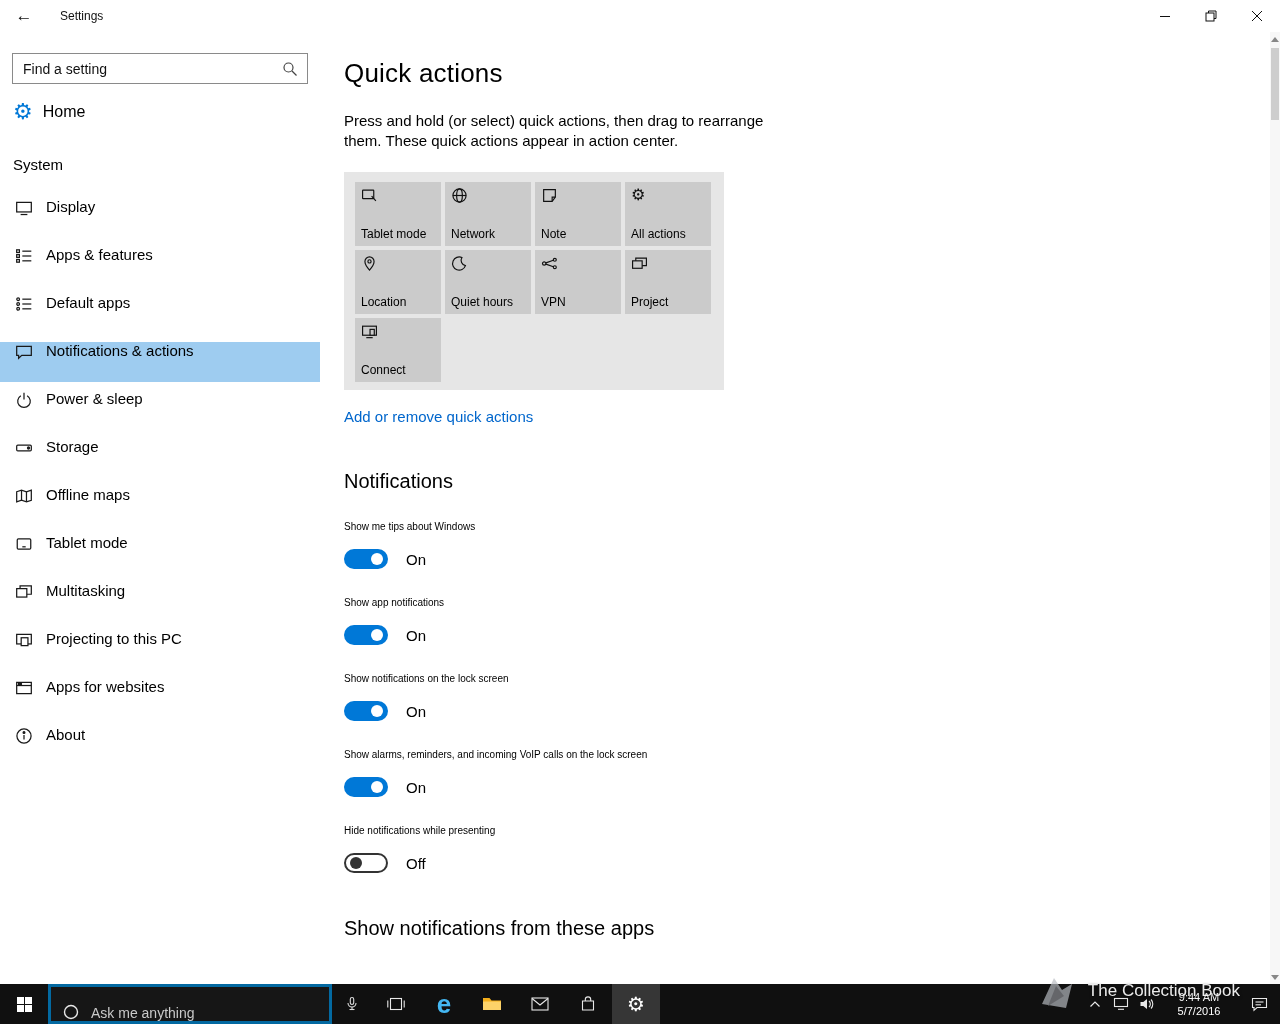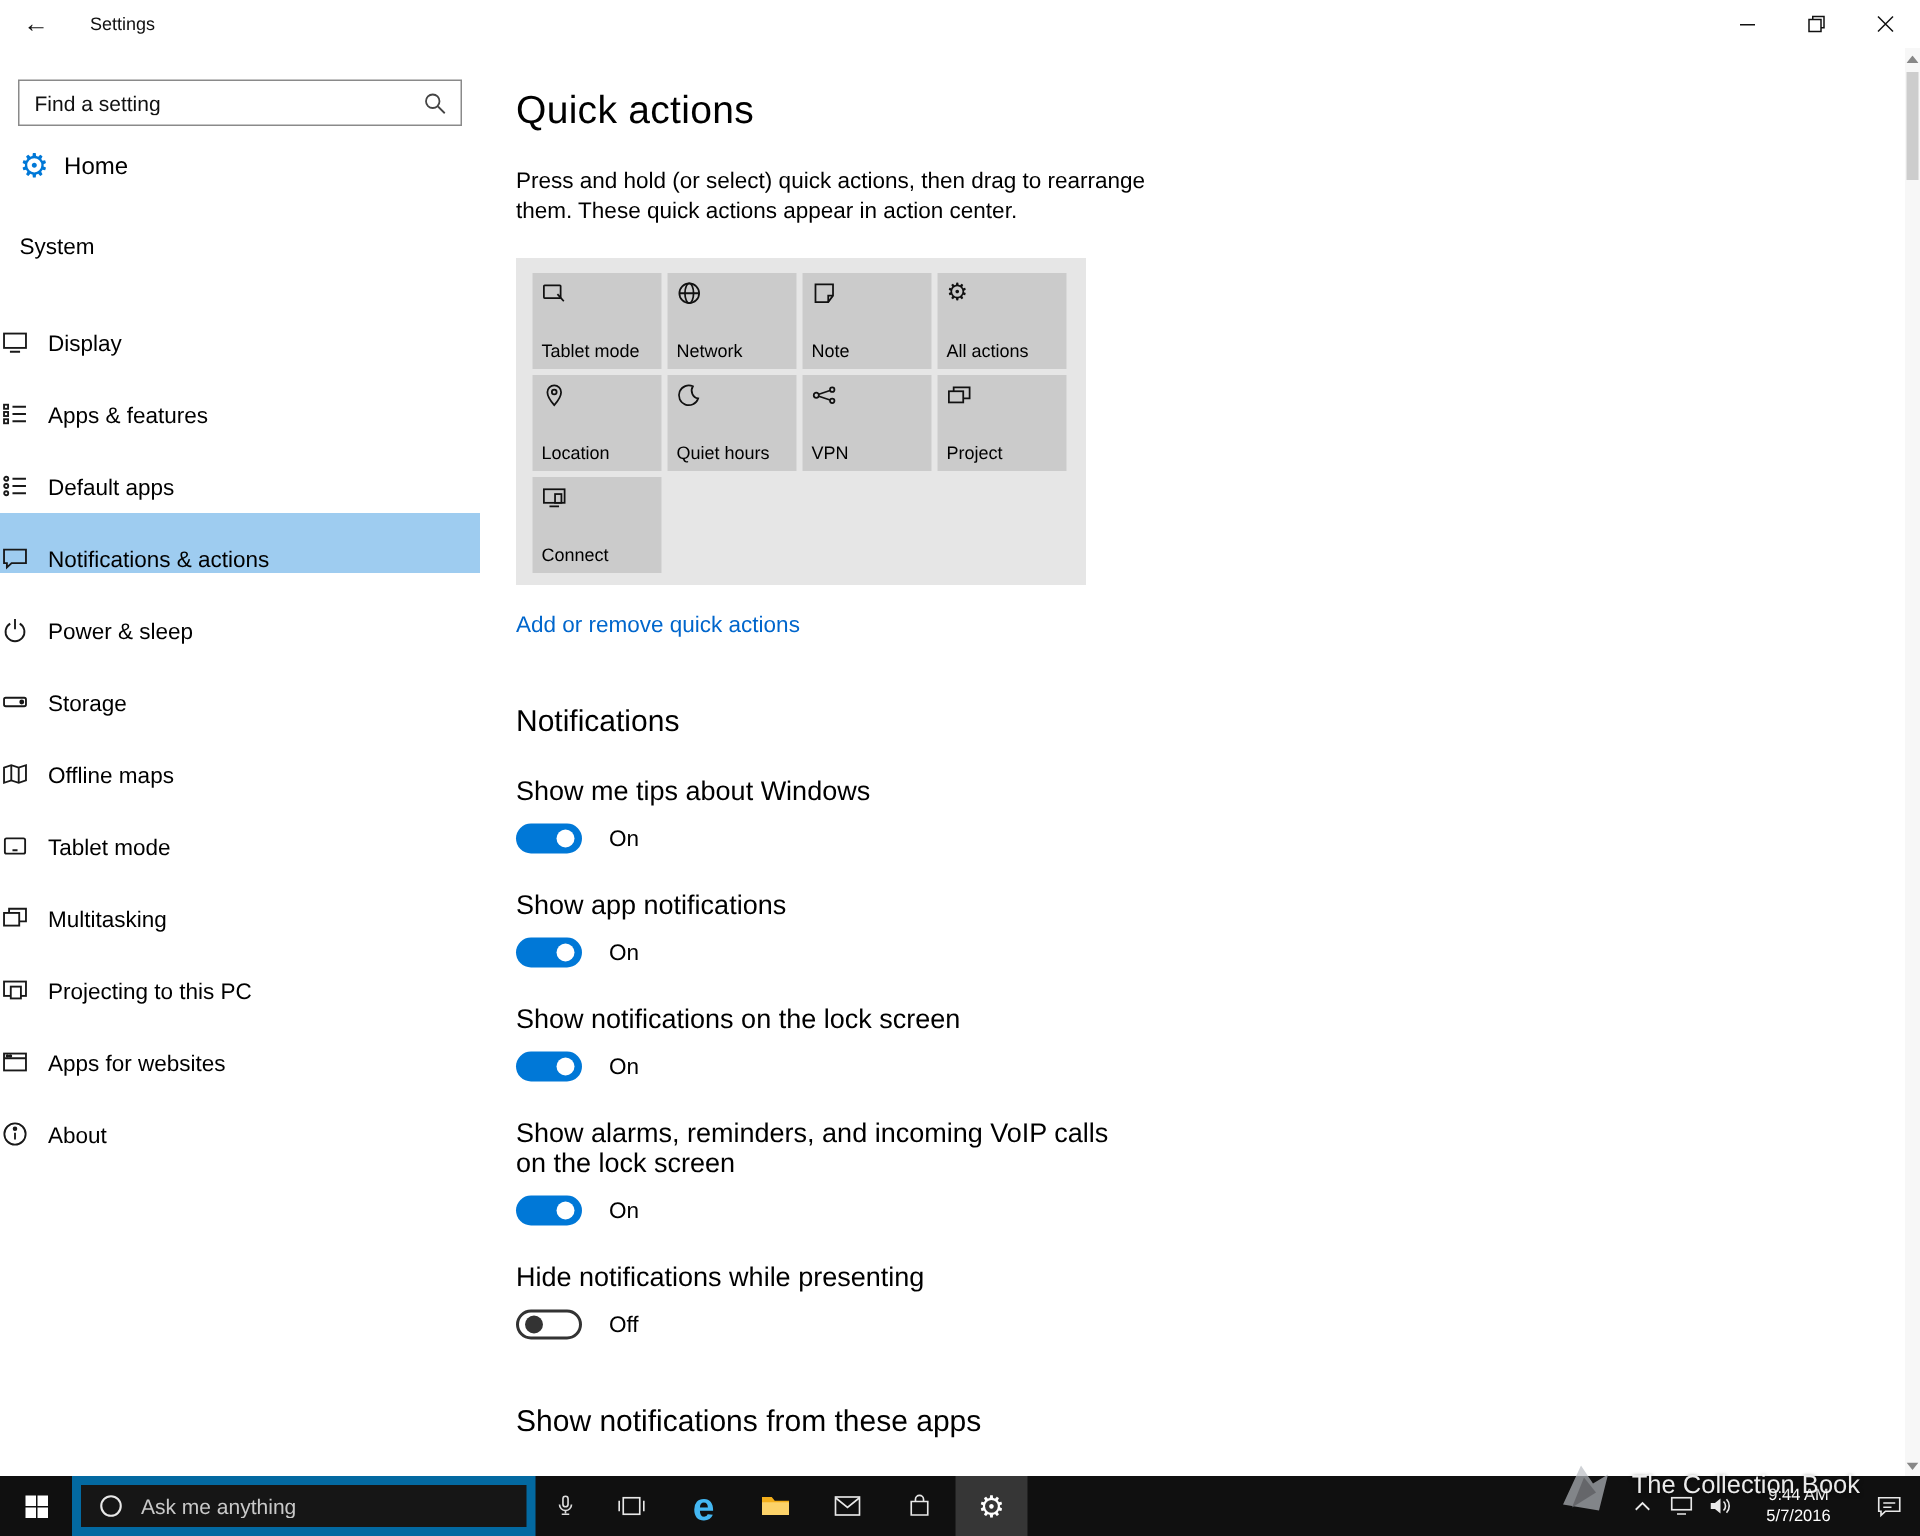--- a/index.html
+++ b/index.html
@@ -18,41 +18,41 @@
 .sidebar{position:absolute;top:32px;left:0;width:320px;bottom:40px;background:#fff;z-index:2}
 .search-box{margin:21px 12px 0 12px;height:31px;border:1px solid #8a8a8a;background:#fff;display:flex;align-items:center;padding:0 6px 0 10px}
 .search-box input{flex:1;border:none;outline:none;font-size:14px;color:#111;background:transparent}
 .search-box input::placeholder{color:#111}
 .search-glyph{width:22px;display:flex;align-items:center;justify-content:center}
 .home-row{margin-top:8px;height:40px;display:flex;align-items:center;padding-left:13px;cursor:pointer}
 .home-gear{font-family:"DejaVu Sans",sans-serif;font-size:22px;color:#0078d7;line-height:1;margin-right:10px}
 .home-label{font-size:16px;color:#000}
 .side-section{margin-top:24px;padding-left:13px;font-size:15px;color:#000;height:22px}
 .side-items{margin-top:20px}
-.side-item{height:40px;margin-bottom:8px;display:flex;align-items:flex-end;cursor:pointer}
+.side-item{height:40px;margin-bottom:8px;display:flex;align-items:flex-start;padding-left:14px;cursor:pointer}
 .side-item.selected{background:rgba(0,120,215,.38)}
 .side-icon{width:20px;height:20px;margin-right:12px;display:flex;align-items:center;justify-content:center}
 .side-icon svg{stroke:#191919;fill:none;stroke-width:1.1}
 .side-label{font-size:15px;color:#000}
 
 
 .content{position:absolute;top:32px;left:320px;right:0;bottom:40px;background:#fff;overflow:hidden}
 .content-inner{padding:26px 40px 0 24px}
 h1.page-h{font-size:26px;font-weight:400;color:#000;letter-spacing:.2px}
 .qa-desc{margin-top:22px;font-size:15px;line-height:20px;color:#000;max-width:428px}
 .qa-grid{margin-top:21px;width:380px;background:#e6e6e6;padding:10px 0 8px 11px;display:grid;grid-template-columns:repeat(4,86px);grid-auto-rows:64px;gap:4px}
 .qa-tile{background:#cbcbcb;padding:5px 6px;display:flex;flex-direction:column;justify-content:space-between;cursor:grab}
 .qa-tile .t-icon{height:18px;display:flex;align-items:flex-start}
 .qa-tile .t-icon svg{stroke:#111;fill:none;stroke-width:1.1}
 .qa-tile .t-icon .glyph{font-family:"DejaVu Sans",sans-serif;font-size:16px;line-height:16px;color:#111}
 .qa-tile .t-label{font-size:12px;color:#000;white-space:nowrap}
 .link{display:inline-block;margin-top:18px;font-size:15px;color:#0066cc;cursor:pointer}
 h2.sec-h{margin-top:44px;font-size:20px;font-weight:400;color:#000}
 .setting{margin-top:24px}
-.setting .s-label{font-size:18px;color:#000;max-width:410px;line-height:20px}
+.setting .s-label{font-size:10px;color:#000;max-width:410px;line-height:20px}
 .toggle-row{margin-top:12px;display:flex;align-items:center}
 .toggle{position:relative;width:44px;height:20px;border-radius:10px;cursor:pointer;flex:0 0 auto}
 .toggle.on{background:#0078d7}
 .toggle.on .knob{position:absolute;top:4px;right:5px;width:12px;height:12px;border-radius:50%;background:#fff}
 .toggle.off{background:#fff;border:2px solid #333}
 .toggle.off .knob{position:absolute;top:2px;left:4px;width:12px;height:12px;border-radius:50%;background:#333}
 .toggle-state{margin-left:18px;font-size:15px;color:#000}
 
 
 .scrollbar{position:absolute;top:0;right:0;width:10px;bottom:0;background:#f7f7f7}
@@ -60,21 +60,21 @@
 .sb-arrow.up{top:0}
 .sb-arrow.down{bottom:0}
 .sb-thumb{position:absolute;left:1px;top:16px;width:8px;height:72px;background:#cdcdcd;cursor:pointer}
 
 
 .taskbar{position:absolute;left:0;right:0;bottom:0;height:40px;background:#101010;display:flex;align-items:stretch;z-index:8}
 .tb-btn{width:48px;display:flex;align-items:center;justify-content:center;cursor:pointer}
 .tb-btn.active{background:rgba(255,255,255,.16)}
 .start-logo{display:grid;grid-template-columns:7px 7px;grid-template-rows:7px 7px;gap:1px}
 .start-logo i{background:#fff;display:block}
-.cortana{width:309px;display:flex;align-items:center;background:#161616;border:6px solid #0369a1;cursor:text}
+.cortana{width:284px;display:flex;align-items:flex-end;background:#161616;border:3px solid #0369a1;cursor:text}
 .cortana-ring{width:40px;display:flex;align-items:center;justify-content:center}
 .cortana input{flex:1;background:transparent;border:none;outline:none;font-size:14px;color:#c9c9c9}
 .cortana input::placeholder{color:#c9c9c9}
 .mic-btn{width:40px;display:flex;align-items:center;justify-content:center;cursor:pointer}
 .edge-e{font-size:26px;font-weight:bold;color:#44b7f2;line-height:1}
 .settings-gear-white{font-family:"DejaVu Sans",sans-serif;font-size:20px;color:#fff;line-height:1}
 .tb-flex{flex:1}
 .tray{display:flex;align-items:stretch}
 .tray-btn{width:26px;display:flex;align-items:center;justify-content:center;cursor:pointer}
 .clock{width:78px;display:flex;flex-direction:column;align-items:center;justify-content:center;color:#fff;font-size:11px;line-height:14px;cursor:pointer}

